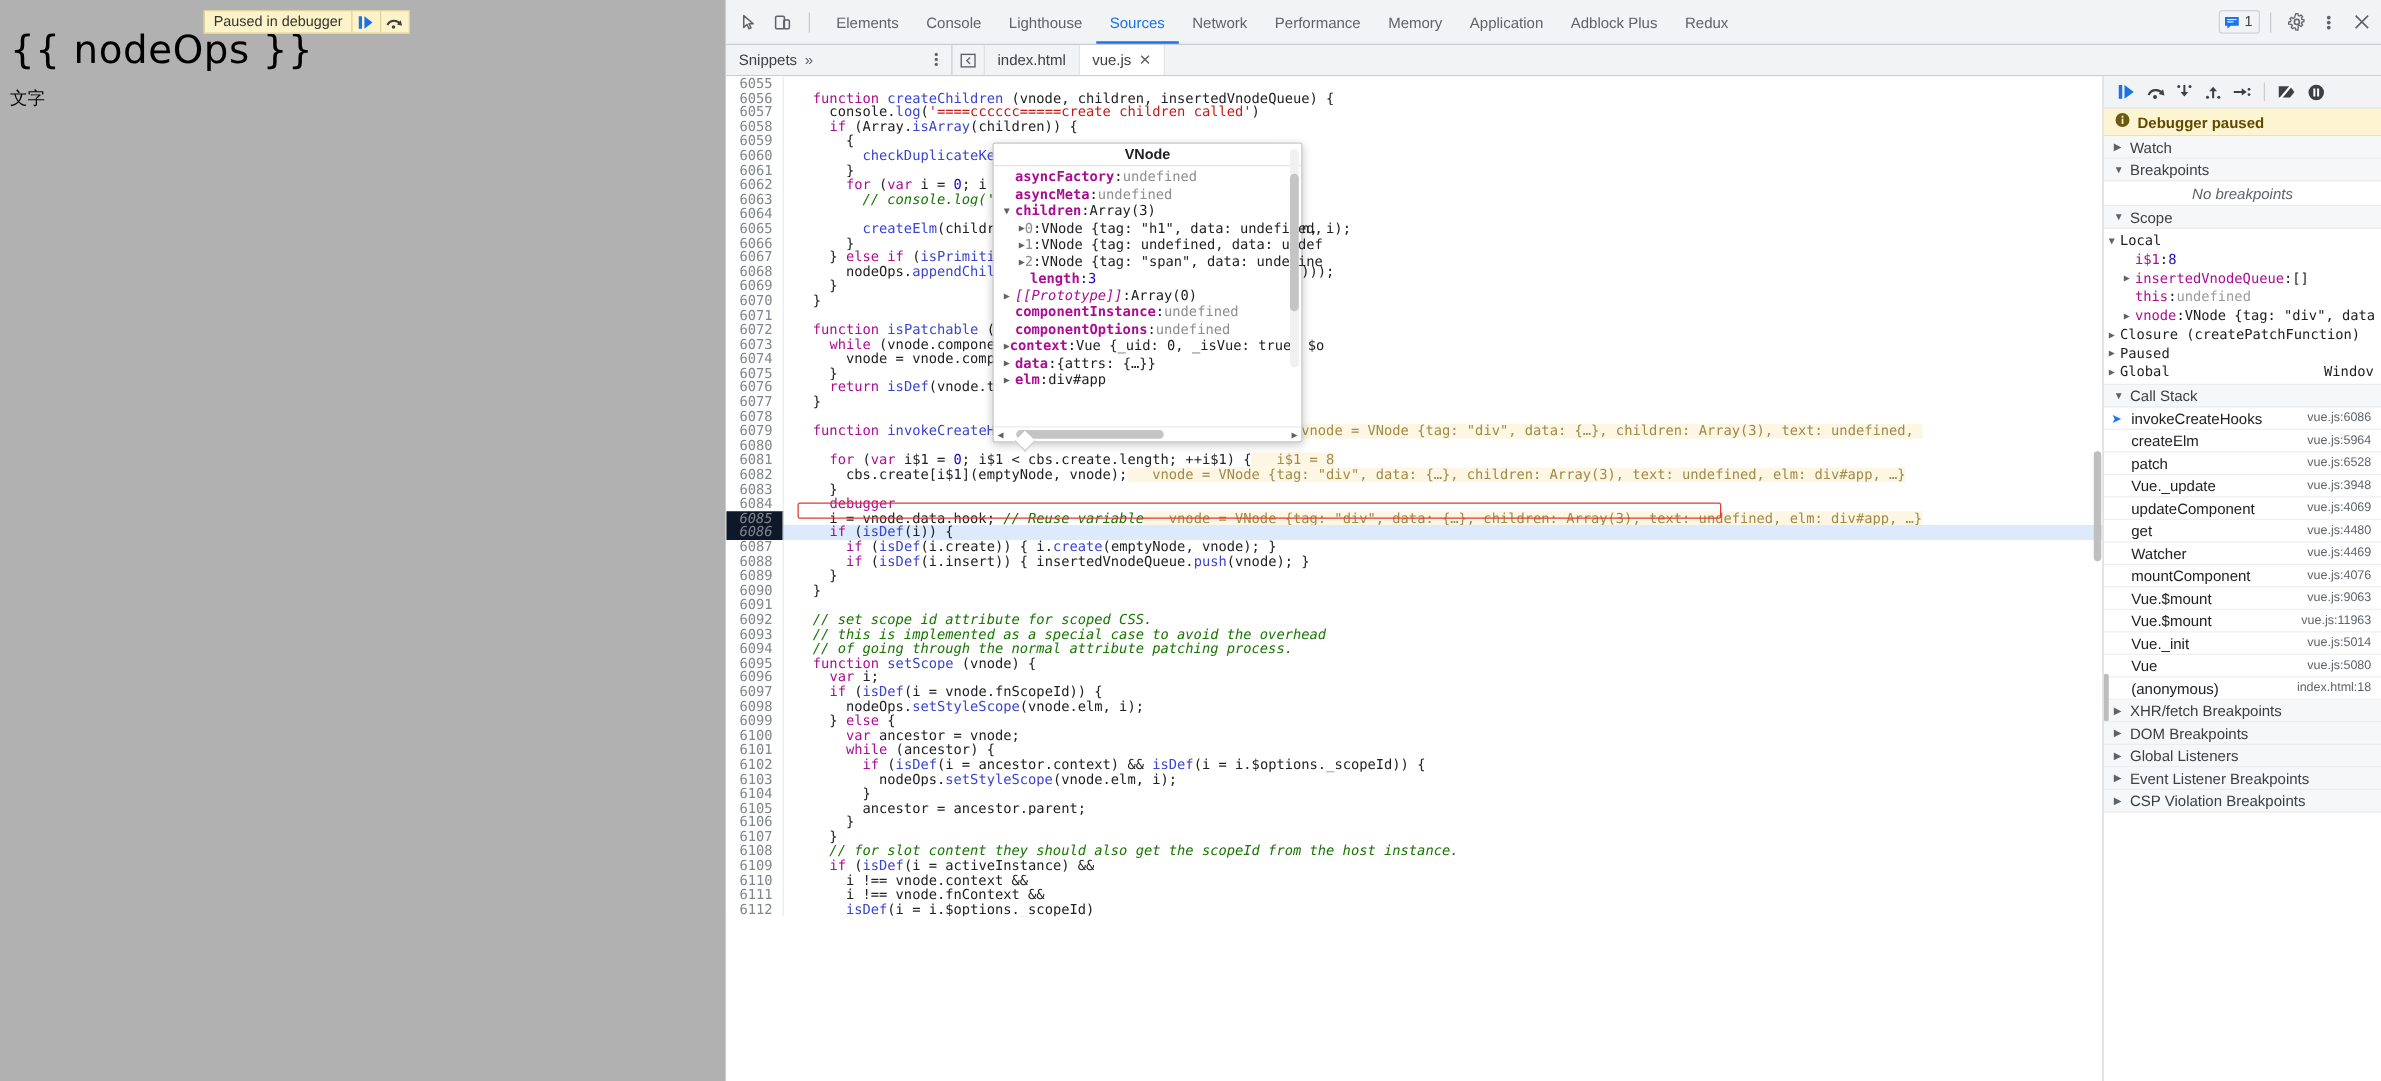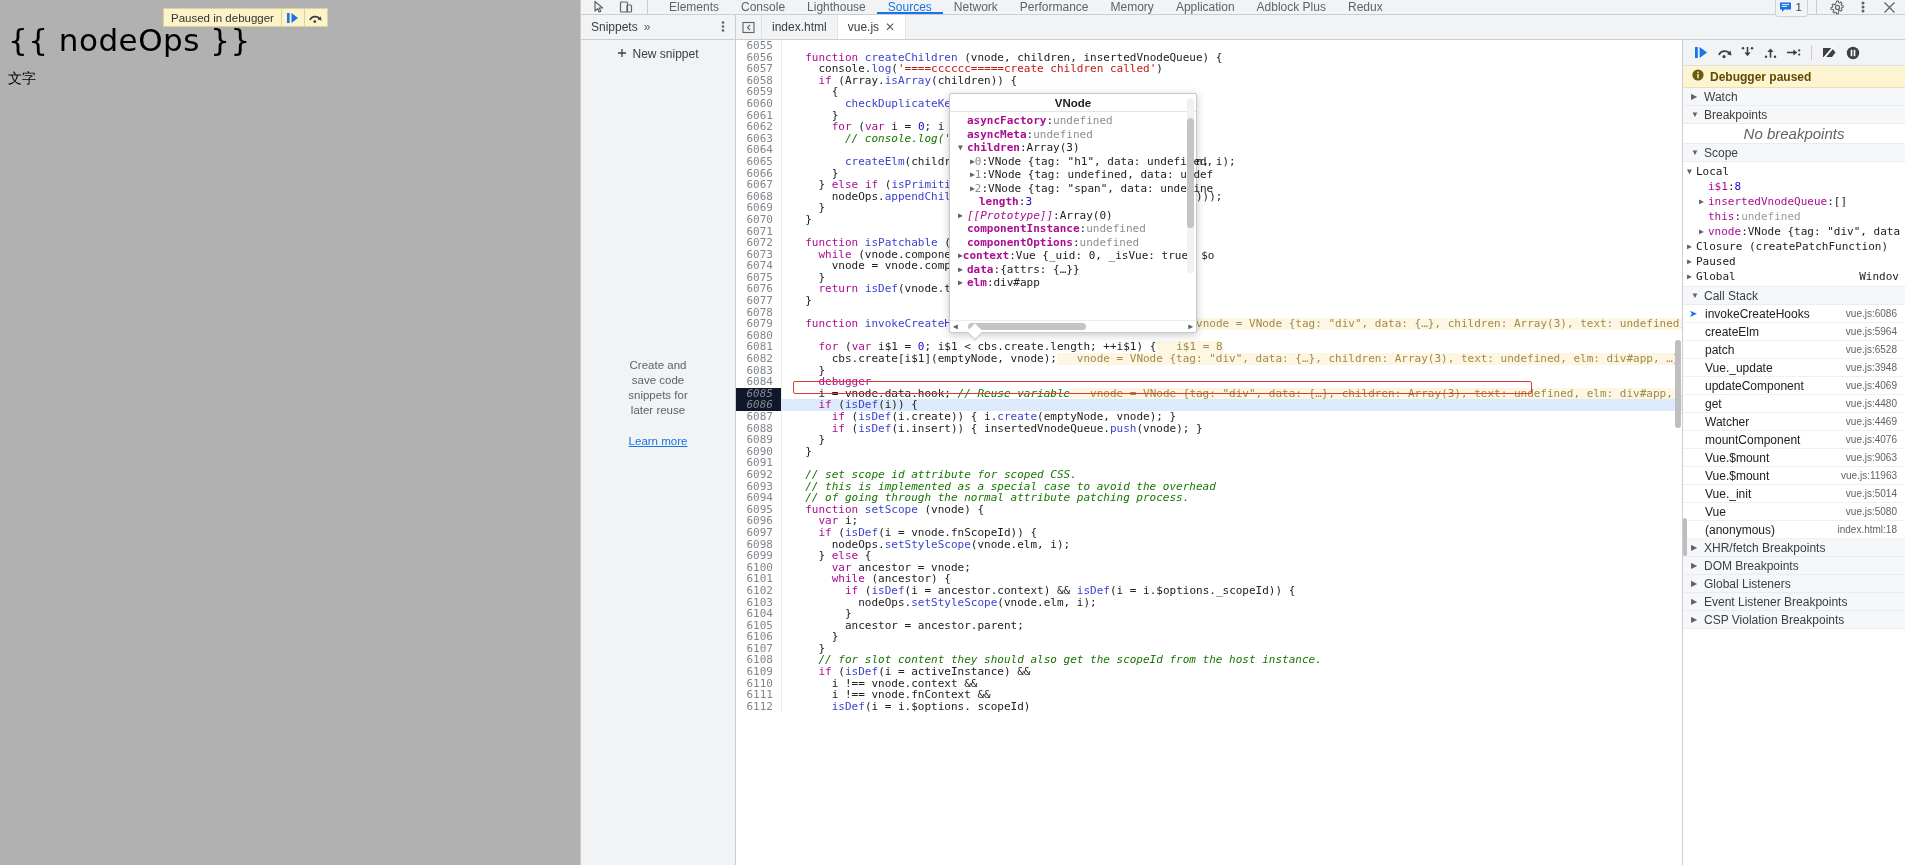--- a/index.html
+++ b/index.html
@@ -37,21 +37,21 @@
 
   
   .devtools {
     position:absolute; left:580px; top:0; width:1325px; height:865px;
     background:#f1f3f4; border-left:1px solid #cdcdcd;
     display:flex; flex-direction:column;
   }
 
   
   .dt-topbar {
-    height:15px; display:flex; align-items:center;
+    height:36px; display:flex; align-items:center;
     border-bottom:1px solid #cacdd1; background:#f1f3f4;
     position:relative; flex:0 0 auto;text-align:center;
   }
   .dt-icons { display:flex; align-items:center; padding:0 4px 0 6px; gap:3px; }
   .dt-iconbtn {
     width:24px; height:22px; display:flex; align-items:center; justify-content:center;
     border-radius:2px;
   }
   .vdiv { width:1px; height:16px; background:#c9cccf; margin:0 6px; }
   .dt-tabs { display:flex; align-items:stretch; height:100%; }
@@ -66,21 +66,21 @@
     border-radius:3px; padding:1px 5px 1px 3px; height:19px; background:#f1f3f4;
   }
   .msgbadge .cnt { font-size:11.5px; color:#3c4043; }
 
   
   .dt-subbar {
     height:25px; display:flex; align-items:stretch;
     border-bottom:1px solid #cacdd1; background:#f1f3f4; flex:0 0 auto;
   }
   .nav-head {
-    width:155px; display:flex; align-items:center; gap:6px;
+    width:181px; display:flex; align-items:center; gap:6px;
     border-right:1px solid #cacdd1; padding-left:10px; flex:0 0 auto;
   }
   .nav-head .nh-title { font-size:12px; color:#3c4043; }
   .nav-head .chev { font-size:12px; color:#5f6368; }
   .nav-head .dots { font-size:13px; color:#5f6368; letter-spacing:0; margin-left:auto; margin-right:10px; line-height:10px;}
   .file-tabs { display:flex; align-items:stretch; }
   .panel-toggle { width:26px; display:flex; align-items:center; justify-content:center; border-right:1px solid #e0e0e0;}
   .ftab {
     display:flex; align-items:center; gap:6px; padding:0 10px; font-size:12px;
     color:#3c4043; border-right:1px solid #e2e4e6;
@@ -201,21 +201,21 @@
     height:22px; background:#fdf4d2; display:flex; align-items:center; gap:6px;
     padding-left:9px; font-weight:bold; color:#5f4b00; font-size:12px;
     border-bottom:1px solid #ece0b0; flex:0 0 auto;
   }
   .sec-head {
     height:18px; display:flex; align-items:center; gap:5px; padding-left:8px;
     background:#f6f7f8; border-bottom:1px solid #ececec; color:#3c4043; font-size:12px;
     flex:0 0 auto;
   }
   .caret { font-size:8px; color:#5f6368; width:8px; }
-  .no-bp { height:20px; display:flex; align-items:center; justify-content:center; color:#5f6368; font-style:italic; font-size:15px; border-bottom:1px solid #ececec;}
+  .no-bp { height:20px; display:flex; align-items:center; justify-content:center; color:#5f6368; font-style:italic; font-size:12px; border-bottom:1px solid #ececec;}
   .scope-list { font-family:"DejaVu Sans Mono", monospace; font-size:11px; padding:2px 0; border-bottom:1px solid #ececec; }
   .scope-row { height:15px; display:flex; align-items:center; padding-left:4px; white-space:nowrap; overflow:hidden;}
   .scope-row.lvl1 { padding-left:16px; }
   .scope-row .nm { color:#aa0d91; }
   .scope-row .vl-u { color:#9a9a9a; }
   .scope-row .vl-n { color:#1c00cf; }
   .scope-row .vl-t { color:#202124;text-align:right; }
   .scope-row .vl-win { margin-left:auto; padding-right:6px; color:#202124; }
   .cs-row {
     height:18px; display:flex; align-items:center; padding-left:6px;
@@ -339,37 +339,20 @@
         </span>
         <span class="ftab active">
           <span>vue.js</span>
           <span class="x">✕</span>
         </span>
       </div>
     </div>
 
     <div class="dt-body">
 
-      <div class="nav-pane">
-        <div class="new-snippet">
-          <span>
-            <svg width="10" height="10" viewBox="0 0 10 10">
-                <path d="M5 1 V9 M1 5 H9" stroke="#3c4043" stroke-width="1.3"></path>
-              </svg>
-          </span>
-          <span>New snippet</span>
-        </div>
-        <div class="nav-empty">
-          <div>Create and</div>
-          <div>save code</div>
-          <div>snippets for</div>
-          <div>later reuse</div>
-          <a href="#">Learn more</a>
-        </div>
-      </div>
 
       <div class="editor-wrap">
         <div class="code" id="code-lines"><div class="crow"><div class="gutter">6055</div><div class="ctext"></div></div><div class="crow"><div class="gutter">6056</div><div class="ctext"><span class="pl">  </span><span class="kw">function</span><span class="pl"> </span><span class="fn">createChildren</span><span class="pl"> (vnode, children, insertedVnodeQueue) {</span></div></div><div class="crow"><div class="gutter">6057</div><div class="ctext"><span class="pl">    console.</span><span class="fn">log</span><span class="pl">(</span><span class="str">'====cccccc=====create children called'</span><span class="pl">)</span></div></div><div class="crow"><div class="gutter">6058</div><div class="ctext"><span class="pl">    </span><span class="kw">if</span><span class="pl"> (Array.</span><span class="fn">isArray</span><span class="pl">(children)) {</span></div></div><div class="crow"><div class="gutter">6059</div><div class="ctext"><span class="pl">      {</span></div></div><div class="crow"><div class="gutter">6060</div><div class="ctext"><span class="pl">        </span><span class="fn">checkDuplicateKeys</span><span class="pl">(children);</span></div></div><div class="crow"><div class="gutter">6061</div><div class="ctext"><span class="pl">      }</span></div></div><div class="crow"><div class="gutter">6062</div><div class="ctext"><span class="pl">      </span><span class="kw">for</span><span class="pl"> (</span><span class="kw">var</span><span class="pl"> i = </span><span class="num">0</span><span class="pl">; i &lt; chi</span></div></div><div class="crow"><div class="gutter">6063</div><div class="ctext"><span class="cmt">        // console.log('chil</span></div></div><div class="crow"><div class="gutter">6064</div><div class="ctext"></div></div><div class="crow"><div class="gutter">6065</div><div class="ctext"><span class="pl">        </span><span class="fn">createElm</span><span class="pl">(children[i]</span><span class="pl">                         children, i);</span></div></div><div class="crow"><div class="gutter">6066</div><div class="ctext"><span class="pl">      }</span></div></div><div class="crow"><div class="gutter">6067</div><div class="ctext"><span class="pl">    } </span><span class="kw">else</span><span class="pl"> </span><span class="kw">if</span><span class="pl"> (</span><span class="fn">isPrimitive</span><span class="pl">(vn</span></div></div><div class="crow"><div class="gutter">6068</div><div class="ctext"><span class="pl">      nodeOps.</span><span class="fn">appendChild</span><span class="pl">(vno</span><span class="pl">                             ext)));</span></div></div><div class="crow"><div class="gutter">6069</div><div class="ctext"><span class="pl">    }</span></div></div><div class="crow"><div class="gutter">6070</div><div class="ctext"><span class="pl">  }</span></div></div><div class="crow"><div class="gutter">6071</div><div class="ctext"></div></div><div class="crow"><div class="gutter">6072</div><div class="ctext"><span class="pl">  </span><span class="kw">function</span><span class="pl"> </span><span class="fn">isPatchable</span><span class="pl"> (vnode</span></div></div><div class="crow"><div class="gutter">6073</div><div class="ctext"><span class="pl">    </span><span class="kw">while</span><span class="pl"> (vnode.componentIns</span></div></div><div class="crow"><div class="gutter">6074</div><div class="ctext"><span class="pl">      vnode = vnode.component</span></div></div><div class="crow"><div class="gutter">6075</div><div class="ctext"><span class="pl">    }</span></div></div><div class="crow"><div class="gutter">6076</div><div class="ctext"><span class="pl">    </span><span class="kw">return</span><span class="pl"> </span><span class="fn">isDef</span><span class="pl">(vnode.tag)</span></div></div><div class="crow"><div class="gutter">6077</div><div class="ctext"><span class="pl">  }</span></div></div><div class="crow"><div class="gutter">6078</div><div class="ctext"></div></div><div class="crow"><div class="gutter">6079</div><div class="ctext"><span class="pl">  </span><span class="kw">function</span><span class="pl"> </span><span class="fn">invokeCreateHooks</span><span class="pl"> (</span><span class="pl">vnode</span><span class="pl">, insertedVnodeQueue) {</span><span class="hint hintbox">   vnode = VNode {tag: "div", data: {…}, children: Array(3), text: undefined, </span></div></div><div class="crow"><div class="gutter">6080</div><div class="ctext"></div></div><div class="crow"><div class="gutter">6081</div><div class="ctext"><span class="pl">    </span><span class="kw">for</span><span class="pl"> (</span><span class="kw">var</span><span class="pl"> i$1 = </span><span class="num">0</span><span class="pl">; i$1 &lt; cbs.create.length; ++i$1) {</span><span class="hint hintbox">   i$1 = 8</span></div></div><div class="crow"><div class="gutter">6082</div><div class="ctext"><span class="pl">      cbs.create[i$1](emptyNode, vnode);</span><span class="hint hintbox">   vnode = VNode {tag: "div", data: {…}, children: Array(3), text: undefined, elm: div#app, …}</span></div></div><div class="crow"><div class="gutter">6083</div><div class="ctext"><span class="pl">    }</span></div></div><div class="crow"><div class="gutter">6084</div><div class="ctext"><span class="pl">    </span><span class="kw">debugger</span></div></div><div class="crow exec bpline"><div class="gutter">6085</div><div class="ctext"><span class="pl">    i = vnode.data.hook;</span><span class="cmt"> // Reuse variable</span><span class="hint hintbox">   vnode = VNode {tag: "div", data: {…}, children: Array(3), text: undefined, elm: div#app, …}</span></div></div><div class="crow exec"><div class="gutter">6086</div><div class="ctext"><span class="pl">    </span><span class="kw">if</span><span class="pl"> (</span><span class="fn">isDef</span><span class="pl">(i)) {</span></div></div><div class="crow"><div class="gutter">6087</div><div class="ctext"><span class="pl">      </span><span class="kw">if</span><span class="pl"> (</span><span class="fn">isDef</span><span class="pl">(i.create)) { i.</span><span class="fn">create</span><span class="pl">(emptyNode, vnode); }</span></div></div><div class="crow"><div class="gutter">6088</div><div class="ctext"><span class="pl">      </span><span class="kw">if</span><span class="pl"> (</span><span class="fn">isDef</span><span class="pl">(i.insert)) { insertedVnodeQueue.</span><span class="fn">push</span><span class="pl">(vnode); }</span></div></div><div class="crow"><div class="gutter">6089</div><div class="ctext"><span class="pl">    }</span></div></div><div class="crow"><div class="gutter">6090</div><div class="ctext"><span class="pl">  }</span></div></div><div class="crow"><div class="gutter">6091</div><div class="ctext"></div></div><div class="crow"><div class="gutter">6092</div><div class="ctext"><span class="cmt">  // set scope id attribute for scoped CSS.</span></div></div><div class="crow"><div class="gutter">6093</div><div class="ctext"><span class="cmt">  // this is implemented as a special case to avoid the overhead</span></div></div><div class="crow"><div class="gutter">6094</div><div class="ctext"><span class="cmt">  // of going through the normal attribute patching process.</span></div></div><div class="crow"><div class="gutter">6095</div><div class="ctext"><span class="pl">  </span><span class="kw">function</span><span class="pl"> </span><span class="fn">setScope</span><span class="pl"> (vnode) {</span></div></div><div class="crow"><div class="gutter">6096</div><div class="ctext"><span class="pl">    </span><span class="kw">var</span><span class="pl"> i;</span></div></div><div class="crow"><div class="gutter">6097</div><div class="ctext"><span class="pl">    </span><span class="kw">if</span><span class="pl"> (</span><span class="fn">isDef</span><span class="pl">(i = vnode.fnScopeId)) {</span></div></div><div class="crow"><div class="gutter">6098</div><div class="ctext"><span class="pl">      nodeOps.</span><span class="fn">setStyleScope</span><span class="pl">(vnode.elm, i);</span></div></div><div class="crow"><div class="gutter">6099</div><div class="ctext"><span class="pl">    } </span><span class="kw">else</span><span class="pl"> {</span></div></div><div class="crow"><div class="gutter">6100</div><div class="ctext"><span class="pl">      </span><span class="kw">var</span><span class="pl"> ancestor = vnode;</span></div></div><div class="crow"><div class="gutter">6101</div><div class="ctext"><span class="pl">      </span><span class="kw">while</span><span class="pl"> (ancestor) {</span></div></div><div class="crow"><div class="gutter">6102</div><div class="ctext"><span class="pl">        </span><span class="kw">if</span><span class="pl"> (</span><span class="fn">isDef</span><span class="pl">(i = ancestor.context) &amp;&amp; </span><span class="fn">isDef</span><span class="pl">(i = i.$options._scopeId)) {</span></div></div><div class="crow"><div class="gutter">6103</div><div class="ctext"><span class="pl">          nodeOps.</span><span class="fn">setStyleScope</span><span class="pl">(vnode.elm, i);</span></div></div><div class="crow"><div class="gutter">6104</div><div class="ctext"><span class="pl">        }</span></div></div><div class="crow"><div class="gutter">6105</div><div class="ctext"><span class="pl">        ancestor = ancestor.parent;</span></div></div><div class="crow"><div class="gutter">6106</div><div class="ctext"><span class="pl">      }</span></div></div><div class="crow"><div class="gutter">6107</div><div class="ctext"><span class="pl">    }</span></div></div><div class="crow"><div class="gutter">6108</div><div class="ctext"><span class="cmt">    // for slot content they should also get the scopeId from the host instance.</span></div></div><div class="crow"><div class="gutter">6109</div><div class="ctext"><span class="pl">    </span><span class="kw">if</span><span class="pl"> (</span><span class="fn">isDef</span><span class="pl">(i = activeInstance) &amp;&amp;</span></div></div><div class="crow"><div class="gutter">6110</div><div class="ctext"><span class="pl">      i !== vnode.context &amp;&amp;</span></div></div><div class="crow"><div class="gutter">6111</div><div class="ctext"><span class="pl">      i !== vnode.fnContext &amp;&amp;</span></div></div><div class="crow"><div class="gutter">6112</div><div class="ctext"><span class="pl">      </span><span class="fn">isDef</span><span class="pl">(i = i.$options._scopeId)</span></div></div></div>
 
         <div class="bp-outline" style="left:57px; top:340.5px; width:739px; height:13px;"></div>
 
         <div class="var-outline" style="left:220px; top:271px; width:37px; height:12px;"></div>
 
         <div class="scroll-thumb-v" style="top:300px; height:88px;"></div>
 

